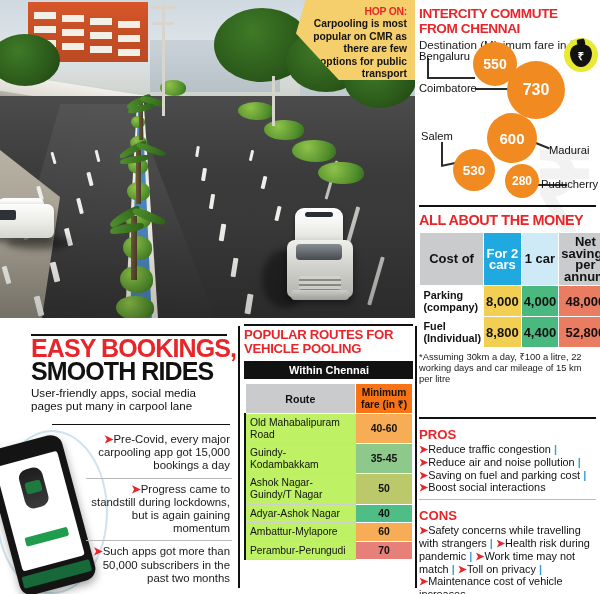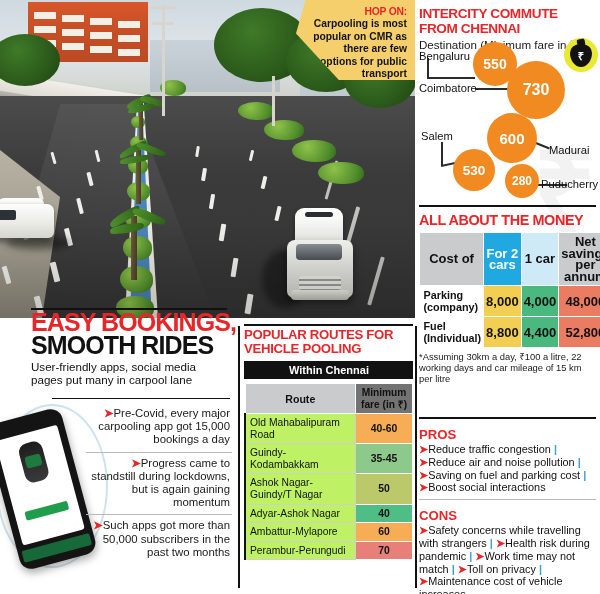--- a/index.html
+++ b/index.html
@@ -135,21 +135,21 @@
     line-height:12px;padding-left:4px;border-left:none;}
   .mtab th{font-weight:800;line-height:11.5px;}
   .footnote{font-size:9.4px;line-height:11px;color:#1a1a1a;padding-top:3px;}
 
   .pcHead{color:#e8262a;font-weight:800;font-size:13.2px;margin:8px 0 1px;}
   .pcBody{font-size:10.9px;line-height:12.8px;color:#111;}
   .arw{color:#e8262a;font-weight:900;}
   .sep{color:#3aa0d8;font-weight:900;}
 
   
-  .bl{position:absolute;left:0;top:304px;width:238px;height:192px;}
+  .bl{position:absolute;left:0;top:330px;width:238px;height:192px;}
   .bigHead{font-size:25px;font-weight:800;line-height:23px;letter-spacing:-.9px;
     padding-left:31px;padding-top:7px;}
   .bigHead .l1{color:#e8262a;display:block;}
   .bigHead .l2{color:#111;display:block;}
   .blSub{font-size:11.6px;line-height:13.2px;color:#111;padding:3px 8px 0 31px;}
   .blBullets{position:absolute;left:86px;top:99px;width:146px;}
   .blB{font-size:11.4px;line-height:13.2px;text-align:right;padding:4px 2px 5px;}
   .phone{position:absolute;left:2px;top:110px;width:78px;height:150px;
     transform:rotate(-15deg);}
   .phFrame{position:absolute;inset:0;background:#141414;border-radius:12px;
@@ -437,21 +437,21 @@
     <div class="topRule"></div>
     <div class="bmHead">
       <span>POPULAR ROUTES FOR</span><br>
       <span>VEHICLE POOLING</span>
     </div>
     <div class="blackbar" style="margin-top:5px;padding-left:45px;">Within Chennai</div>
     <table class="rtab">
       <tbody>
           <tr>
         <th style="background:#c9cbcd;text-align:center;font-size:10.6px;width:66%;">Route</th>
-        <th style="background:#737373;text-align:center;font-size:10.2px;line-height:11.5px;width:34%;">Minimum fare (in ₹)</th>
+        <th style="background:#f97316;text-align:center;font-size:10.2px;line-height:11.5px;width:34%;">Minimum fare (in ₹)</th>
       </tr>
       <tr>
         <td class="rname">Old Mahabalipuram Road</td>
         <td class="rfare" style="background:#f6ad55;">40-60</td>
       </tr>
       <tr>
         <td class="rname">Guindy-Kodambakkam</td>
         <td class="rfare" style="background:#8dc98a;">35-45</td>
       </tr>
       <tr>

